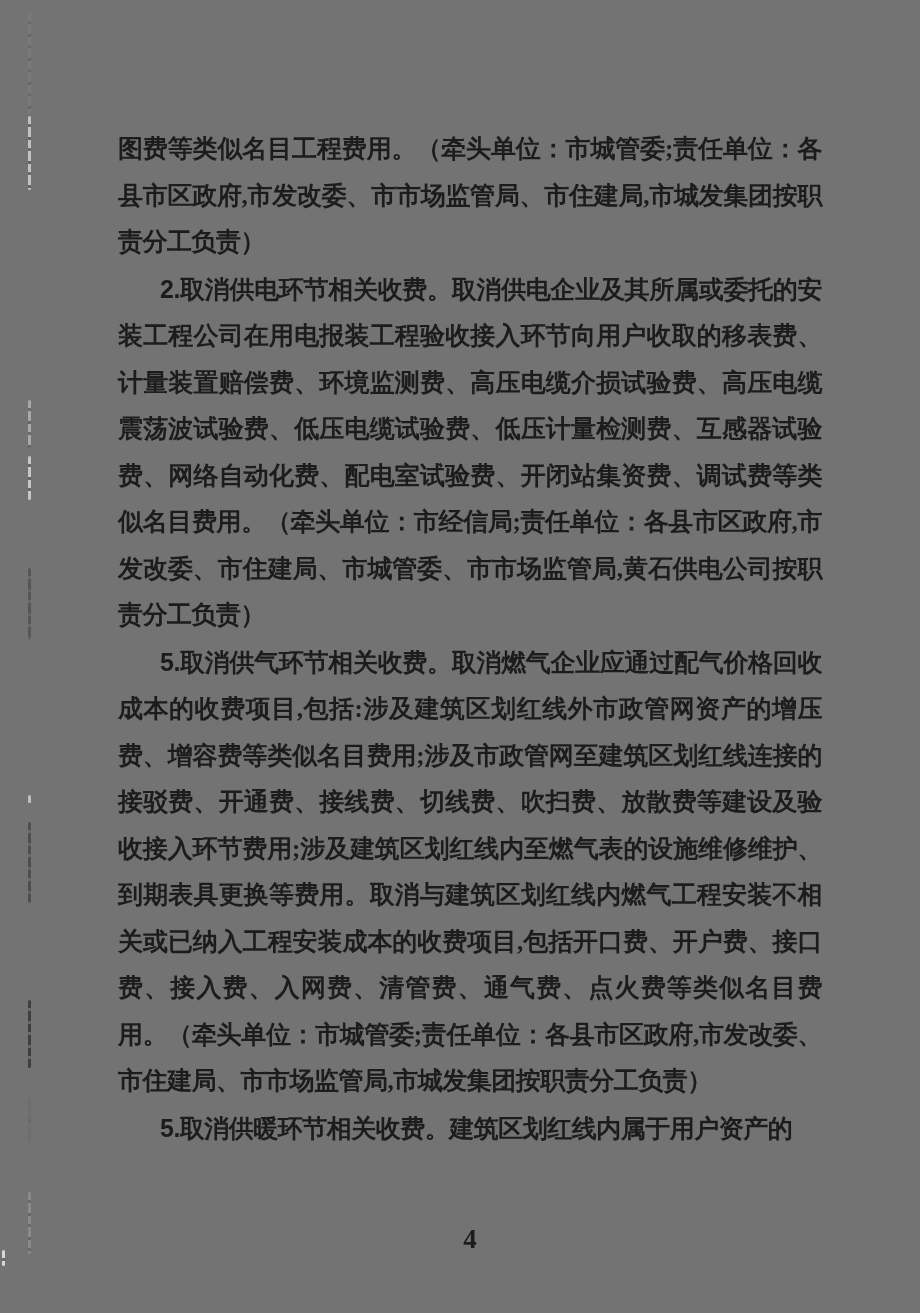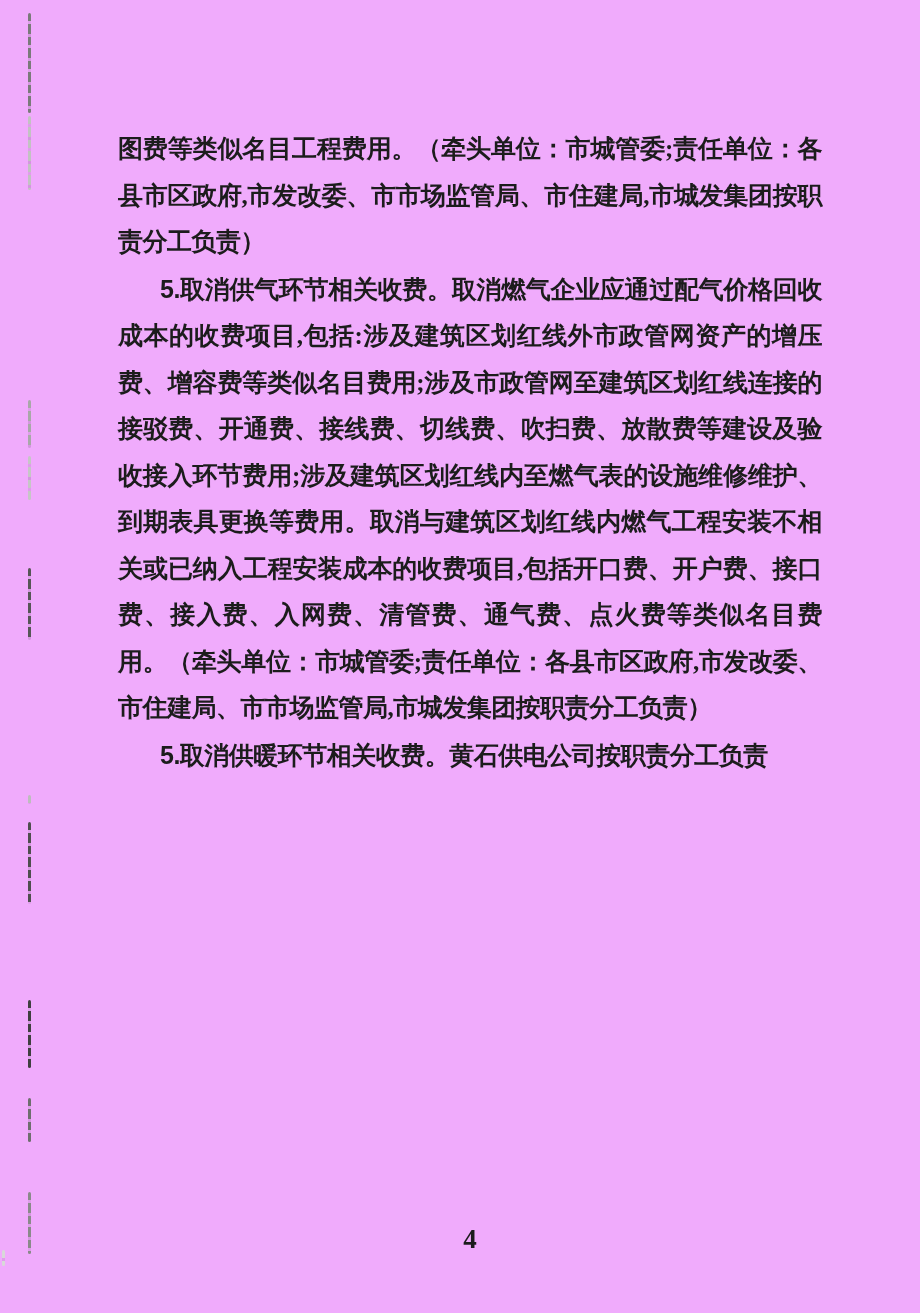--- a/index.html
+++ b/index.html
@@ -4,21 +4,21 @@
 <style>
   html, body {
     margin: 0;
     padding: 0;
     background: #ffffff;
   }
   .page {
     position: relative;
     width: 920px;
     height: 1313px;
-    background: #f0abfc;
+    background: #737373;
     overflow: hidden;
     font-family: "Liberation Serif", "DejaVu Serif", serif;
     color: #1c1c1c;
   }
   .text-block {
     position: absolute;
     left: 118px;
     top: 126px;
     width: 704px;
     font-size: 25px;
@@ -76,22 +76,23 @@
   <div class="artifact" style="top:822px;height:82px;color:#4e4e4e;"></div>
   <div class="artifact" style="top:1000px;height:68px;color:#3f3f3f;"></div>
   <div class="artifact" style="top:1098px;height:44px;color:#6e6e6e;"></div>
   <div class="artifact" style="top:1192px;height:62px;color:#8a8a8a;"></div>
   <div class="artifact" style="left:2px;top:1250px;height:16px;color:#d8d8d8;"></div>
 
   <div class="text-block">
 
     <p class="no-indent"><span class="body-text">图费等类似名目工程费用。（牵头单位：市城管委;责任单位：各县市区政府,市发改委、市市场监管局、市住建局,市城发集团按职责分工负责）</span></p>
 
+    <p><span class="lead">2.取消供电环节相关收费。</span><span class="body-text">取消供电企业及其所属或委托的安装工程公司在用电报装工程验收接入环节向用户收取的移表费、计量装置赔偿费、环境监测费、高压电缆介损试验费、高压电缆震荡波试验费、低压电缆试验费、低压计量检测费、互感器试验费、网络自动化费、配电室试验费、开闭站集资费、调试费等类似名目费用。（牵头单位：市经信局;责任单位：各县市区政府,市发改委、市住建局、市城管委、市市场监管局,黄石供电公司按职责分工负责）</span></p>
 
     <p><span class="lead">5.取消供气环节相关收费。</span><span class="body-text">取消燃气企业应通过配气价格回收成本的收费项目,包括:涉及建筑区划红线外市政管网资产的增压费、增容费等类似名目费用;涉及市政管网至建筑区划红线连接的接驳费、开通费、接线费、切线费、吹扫费、放散费等建设及验收接入环节费用;涉及建筑区划红线内至燃气表的设施维修维护、到期表具更换等费用。取消与建筑区划红线内燃气工程安装不相关或已纳入工程安装成本的收费项目,包括开口费、开户费、接口费、接入费、入网费、清管费、通气费、点火费等类似名目费用。（牵头单位：市城管委;责任单位：各县市区政府,市发改委、市住建局、市市场监管局,市城发集团按职责分工负责）</span></p>
 
-    <p><span class="lead">5.取消供暖环节相关收费。</span><span class="body-text">黄石供电公司按职责分工负责</span></p>
+    <p><span class="lead">5.取消供暖环节相关收费。</span><span class="body-text">建筑区划红线内属于用户资产的</span></p>
 
   </div>
 
   <div class="page-number">4</div>
 
 </div>
 
 </body></html>

